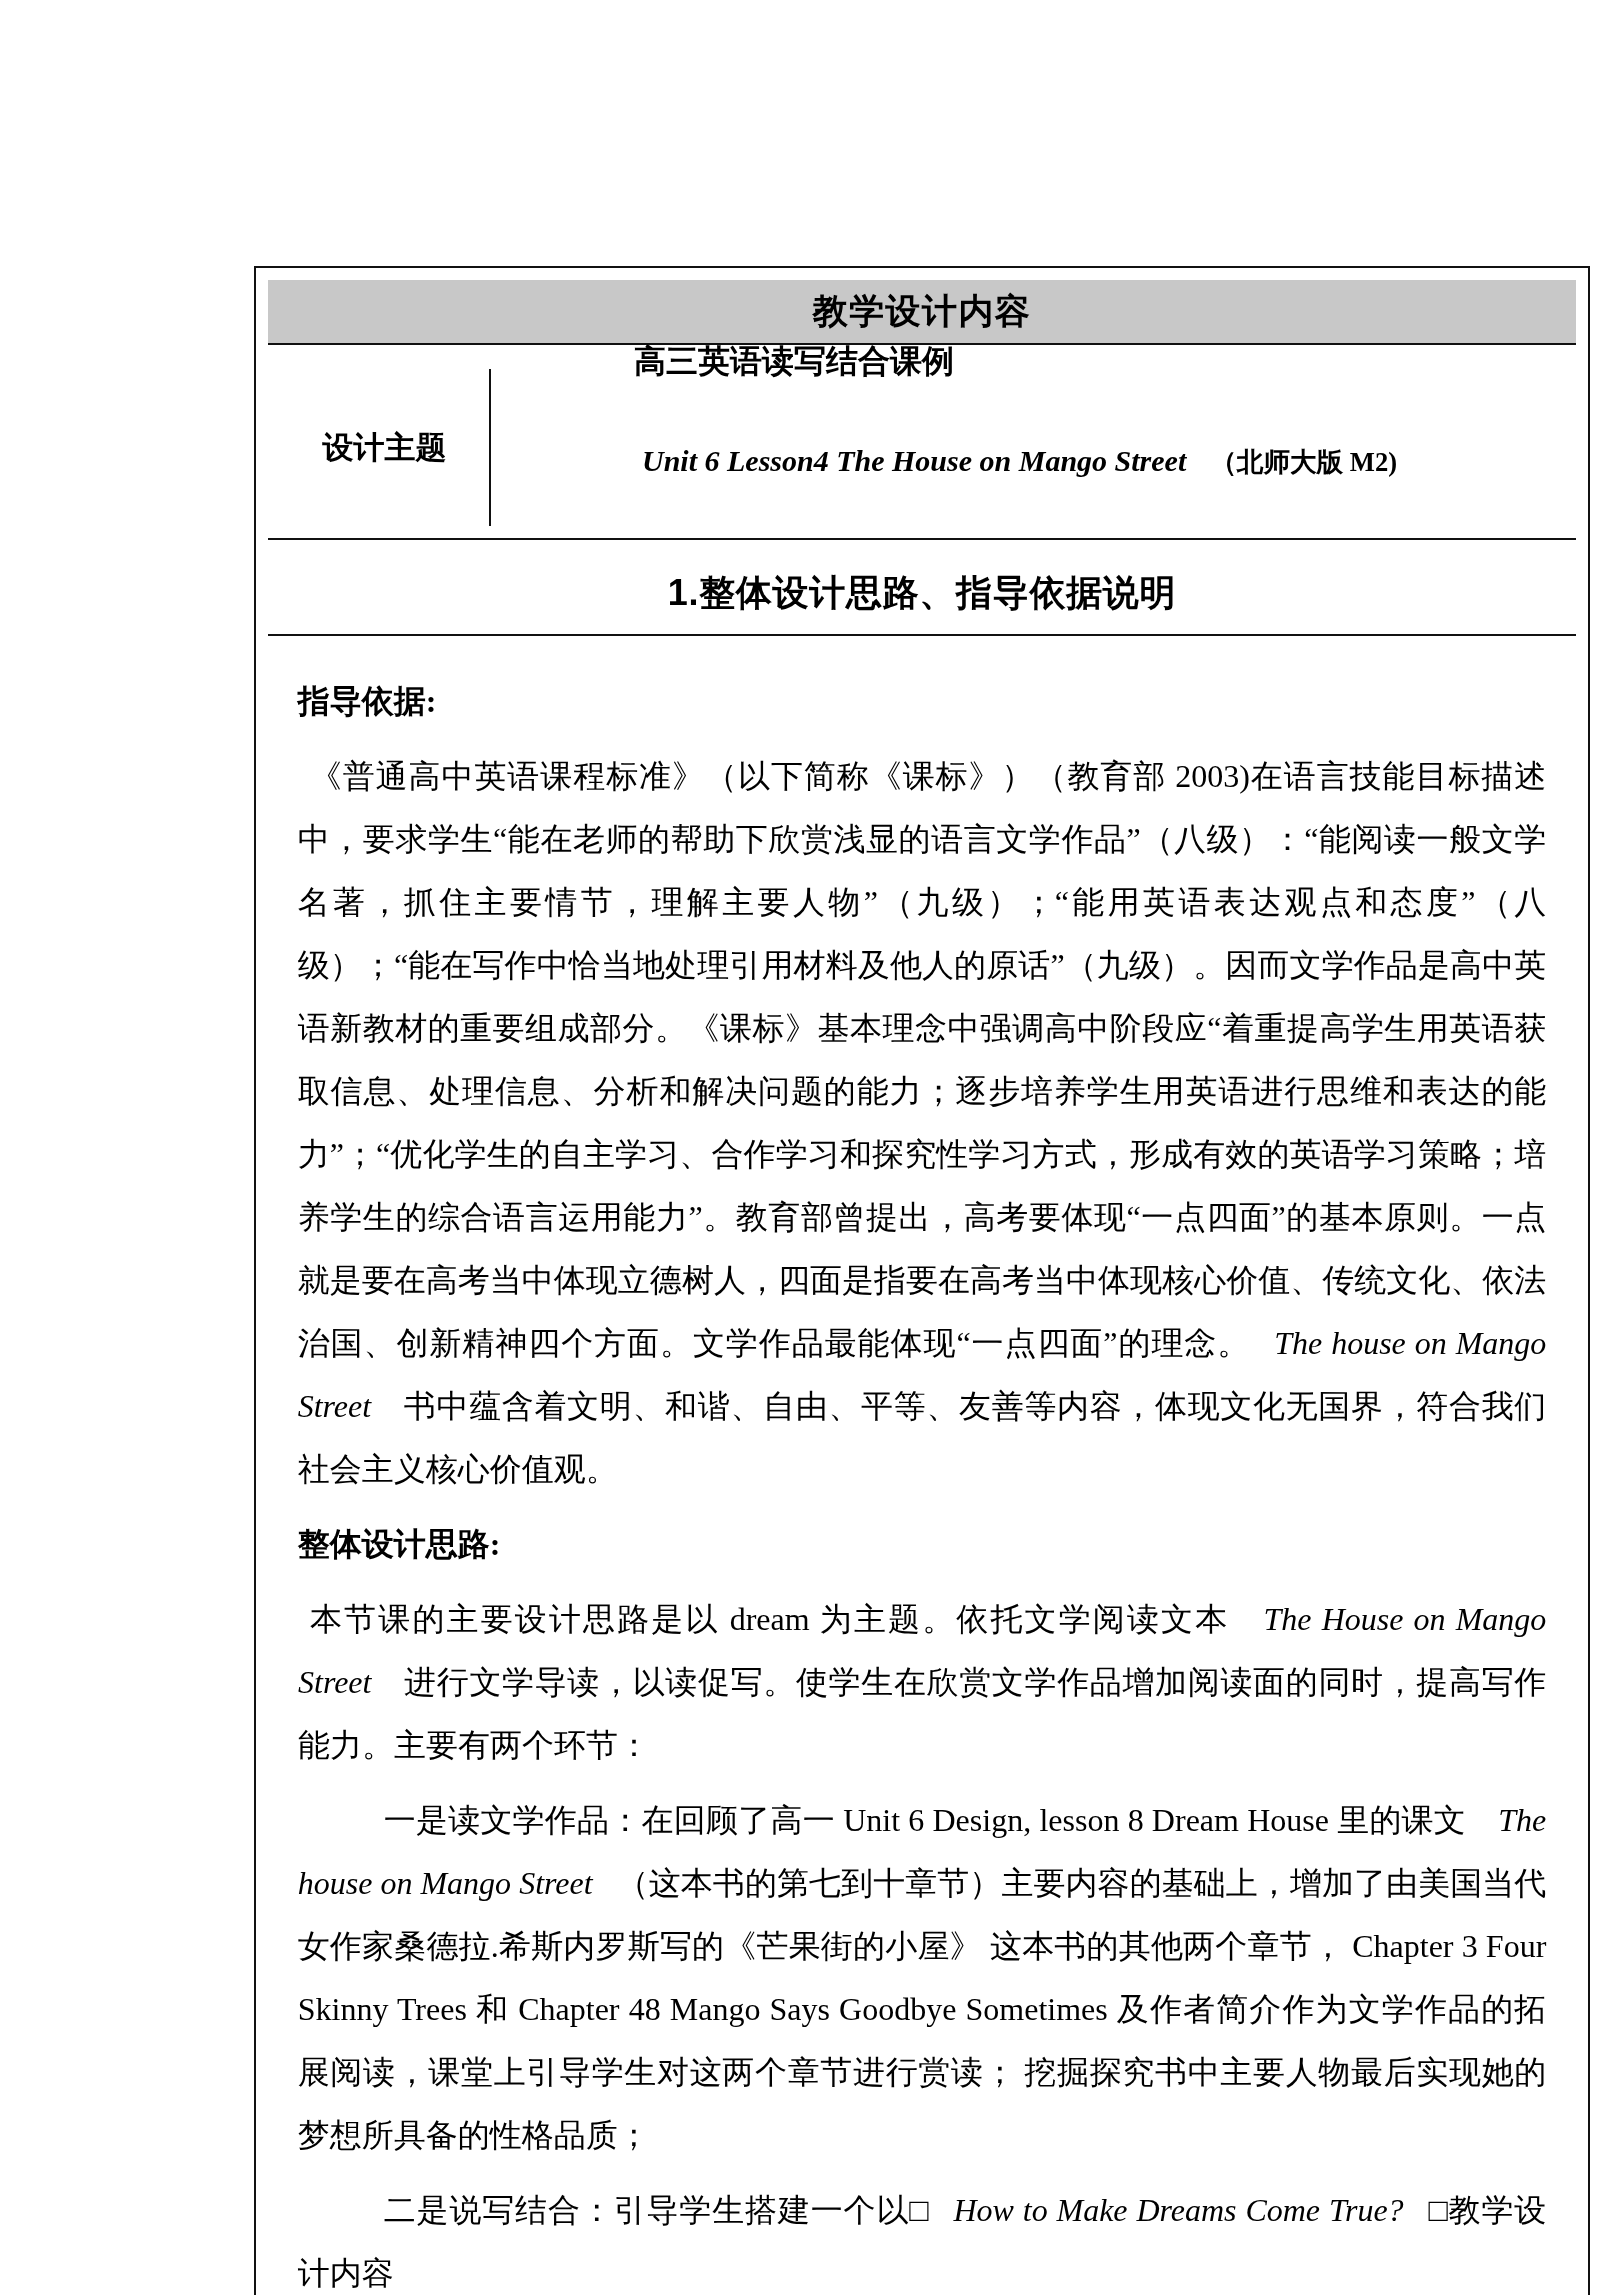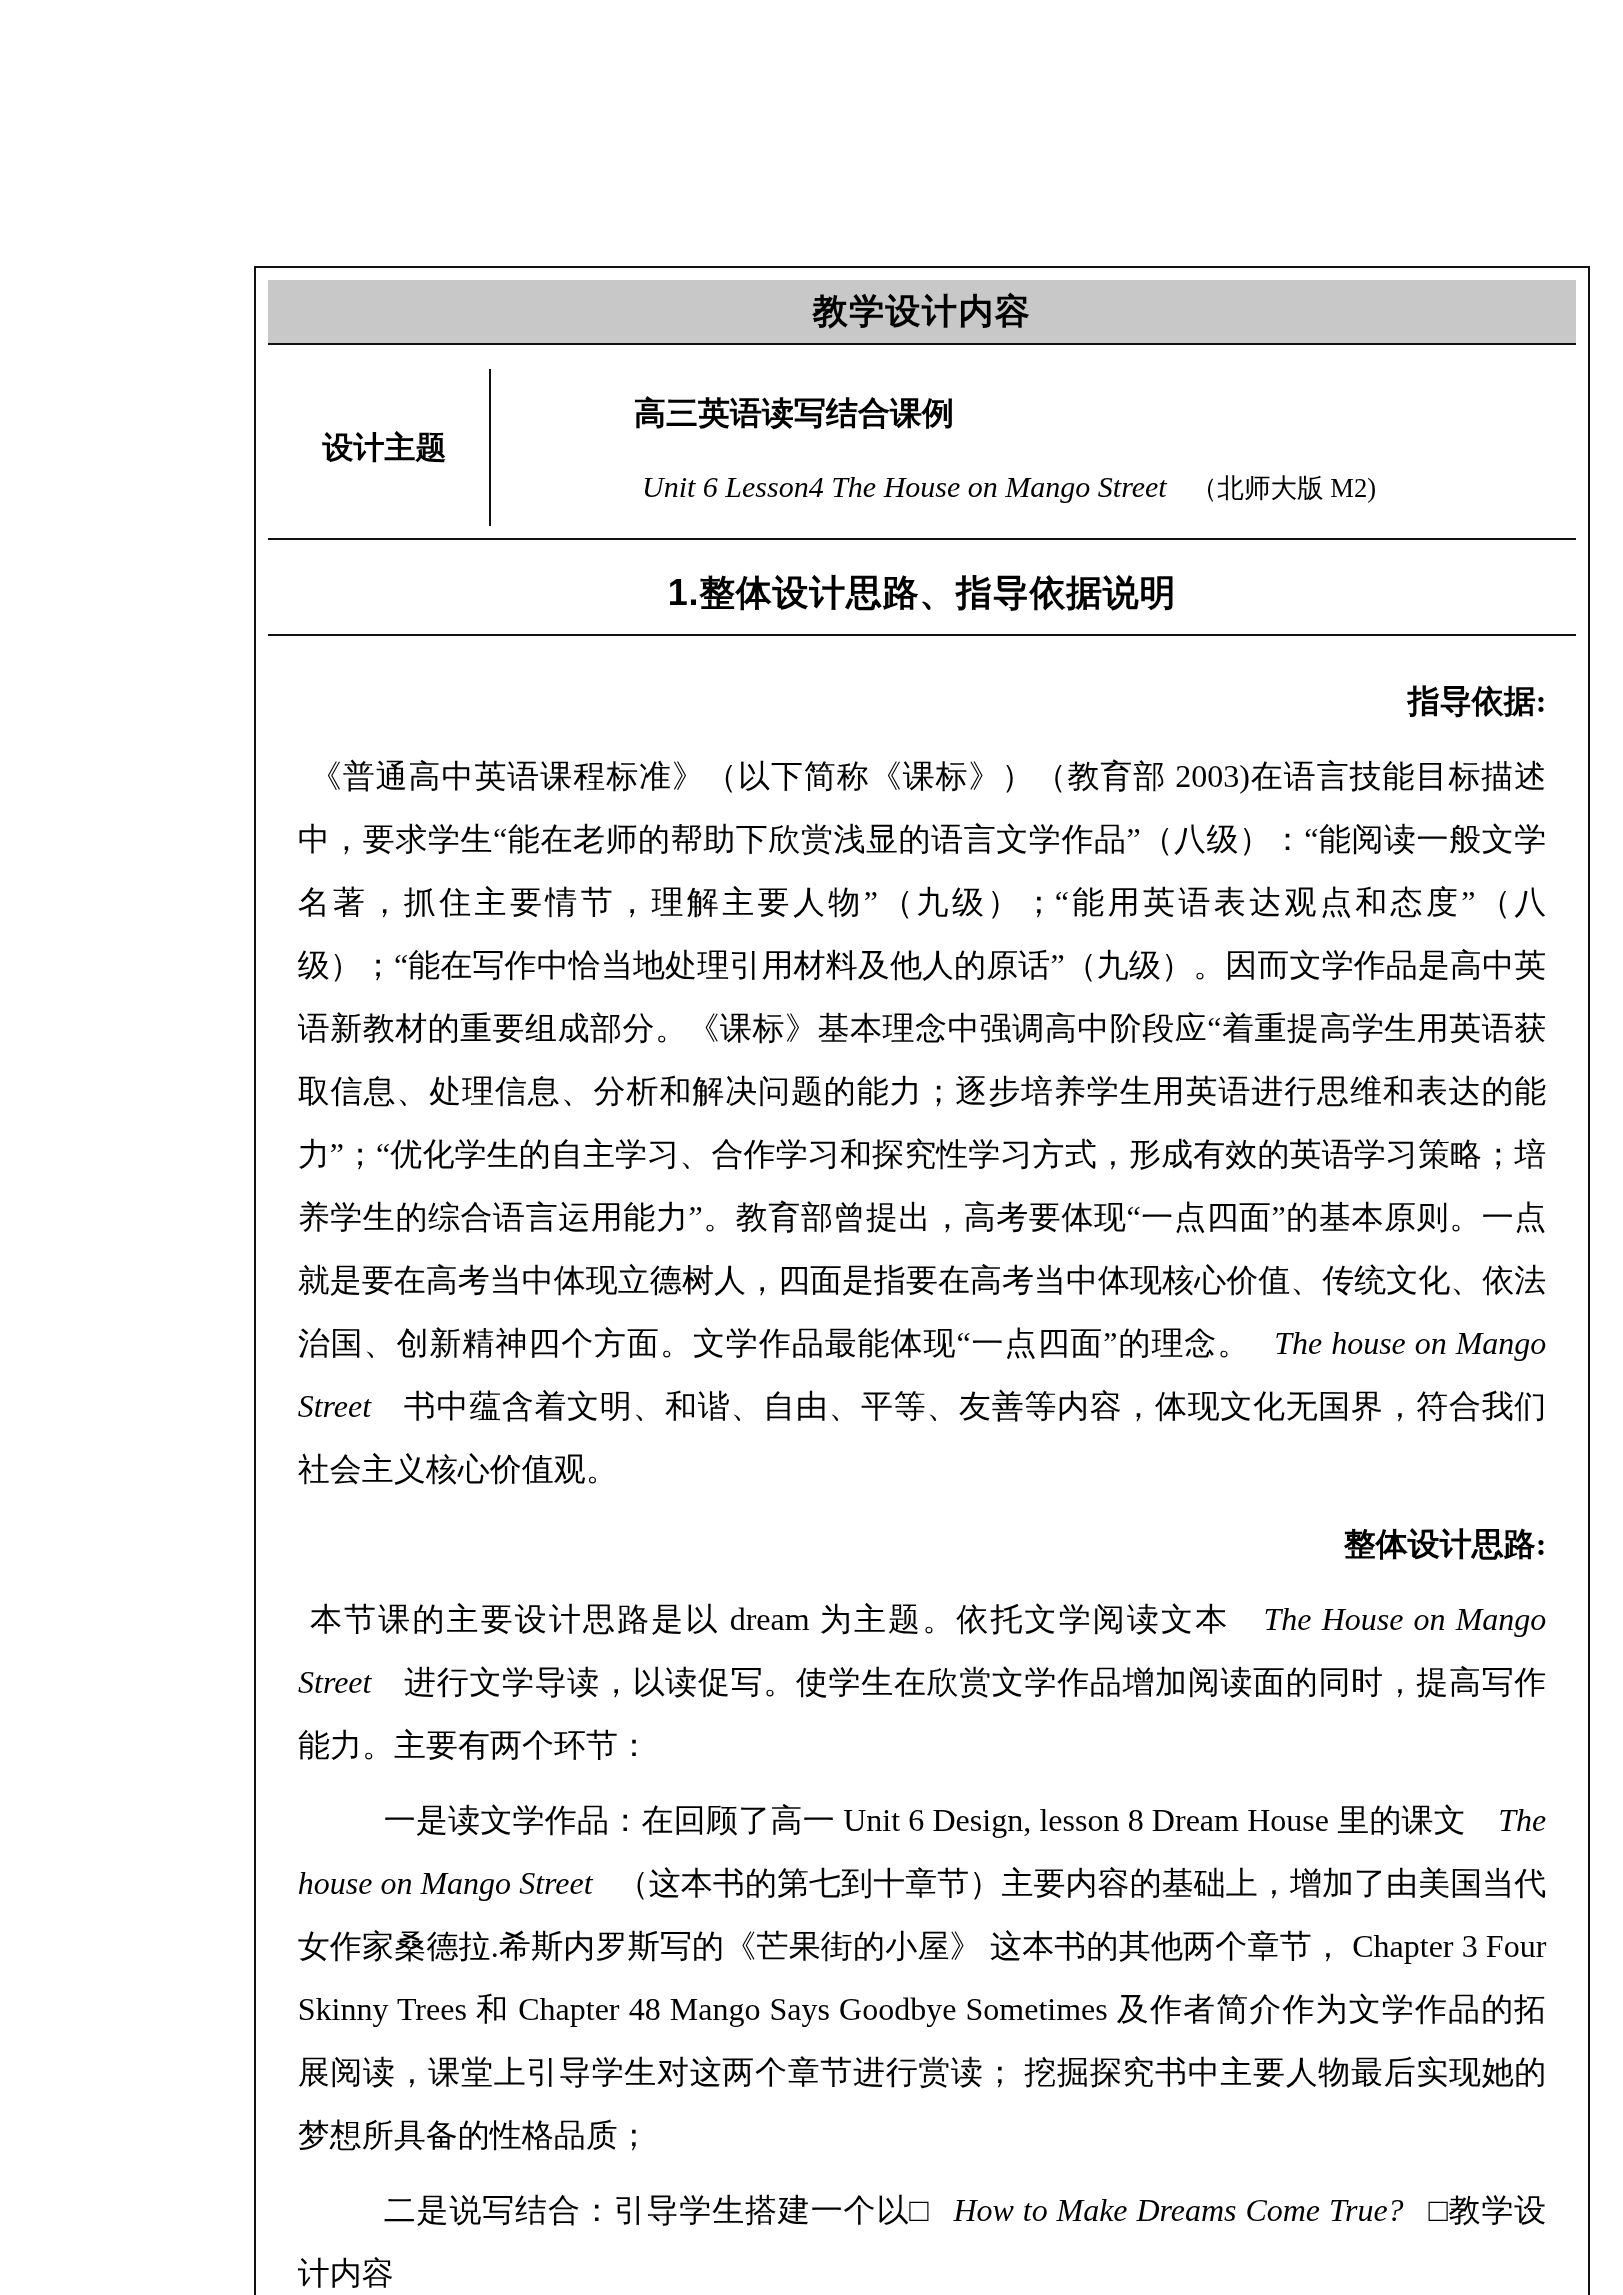--- a/index.html
+++ b/index.html
@@ -56,22 +56,22 @@
   }
   .theme-line1 {
     padding-left: 107px;
     font-weight: bold;
     font-size: 32px;
     line-height: 62px;
   }
   .theme-line2 {
     padding-left: 103px;
     font-size: 30px;
-    line-height: 38px;
-    font-weight: normal;
+    line-height: 90px;
+    font-weight: bold;
   }
   .theme-line2 .en { font-style: italic; }
   .theme-line2 .edition { font-style: normal; font-size: 26.6px; }
   .section-row {
     height: 84px;
     border-bottom: 2px solid #111111;
     display: flex;
     align-items: center;
     justify-content: center;
     font-family: "Liberation Sans", "DejaVu Sans", sans-serif;
@@ -80,21 +80,21 @@
     letter-spacing: 0.7px;
   }
   .body-cell {
     padding: 9.5px 17.7px 23px 17.7px;
     font-size: 32px;
     line-height: 63px;
     text-align: justify;
   }
   .b-heading {
     font-weight: bold;
-    text-align: right;
+    text-align: left;
   }
   .para .it { font-style: italic; }
   .para.intro { margin-left: 12.3px; }
   .para.indent { text-indent: 74px; }
 </style>
 </head>
 <body>
 
 <div class="page">
   <div class="doc">

